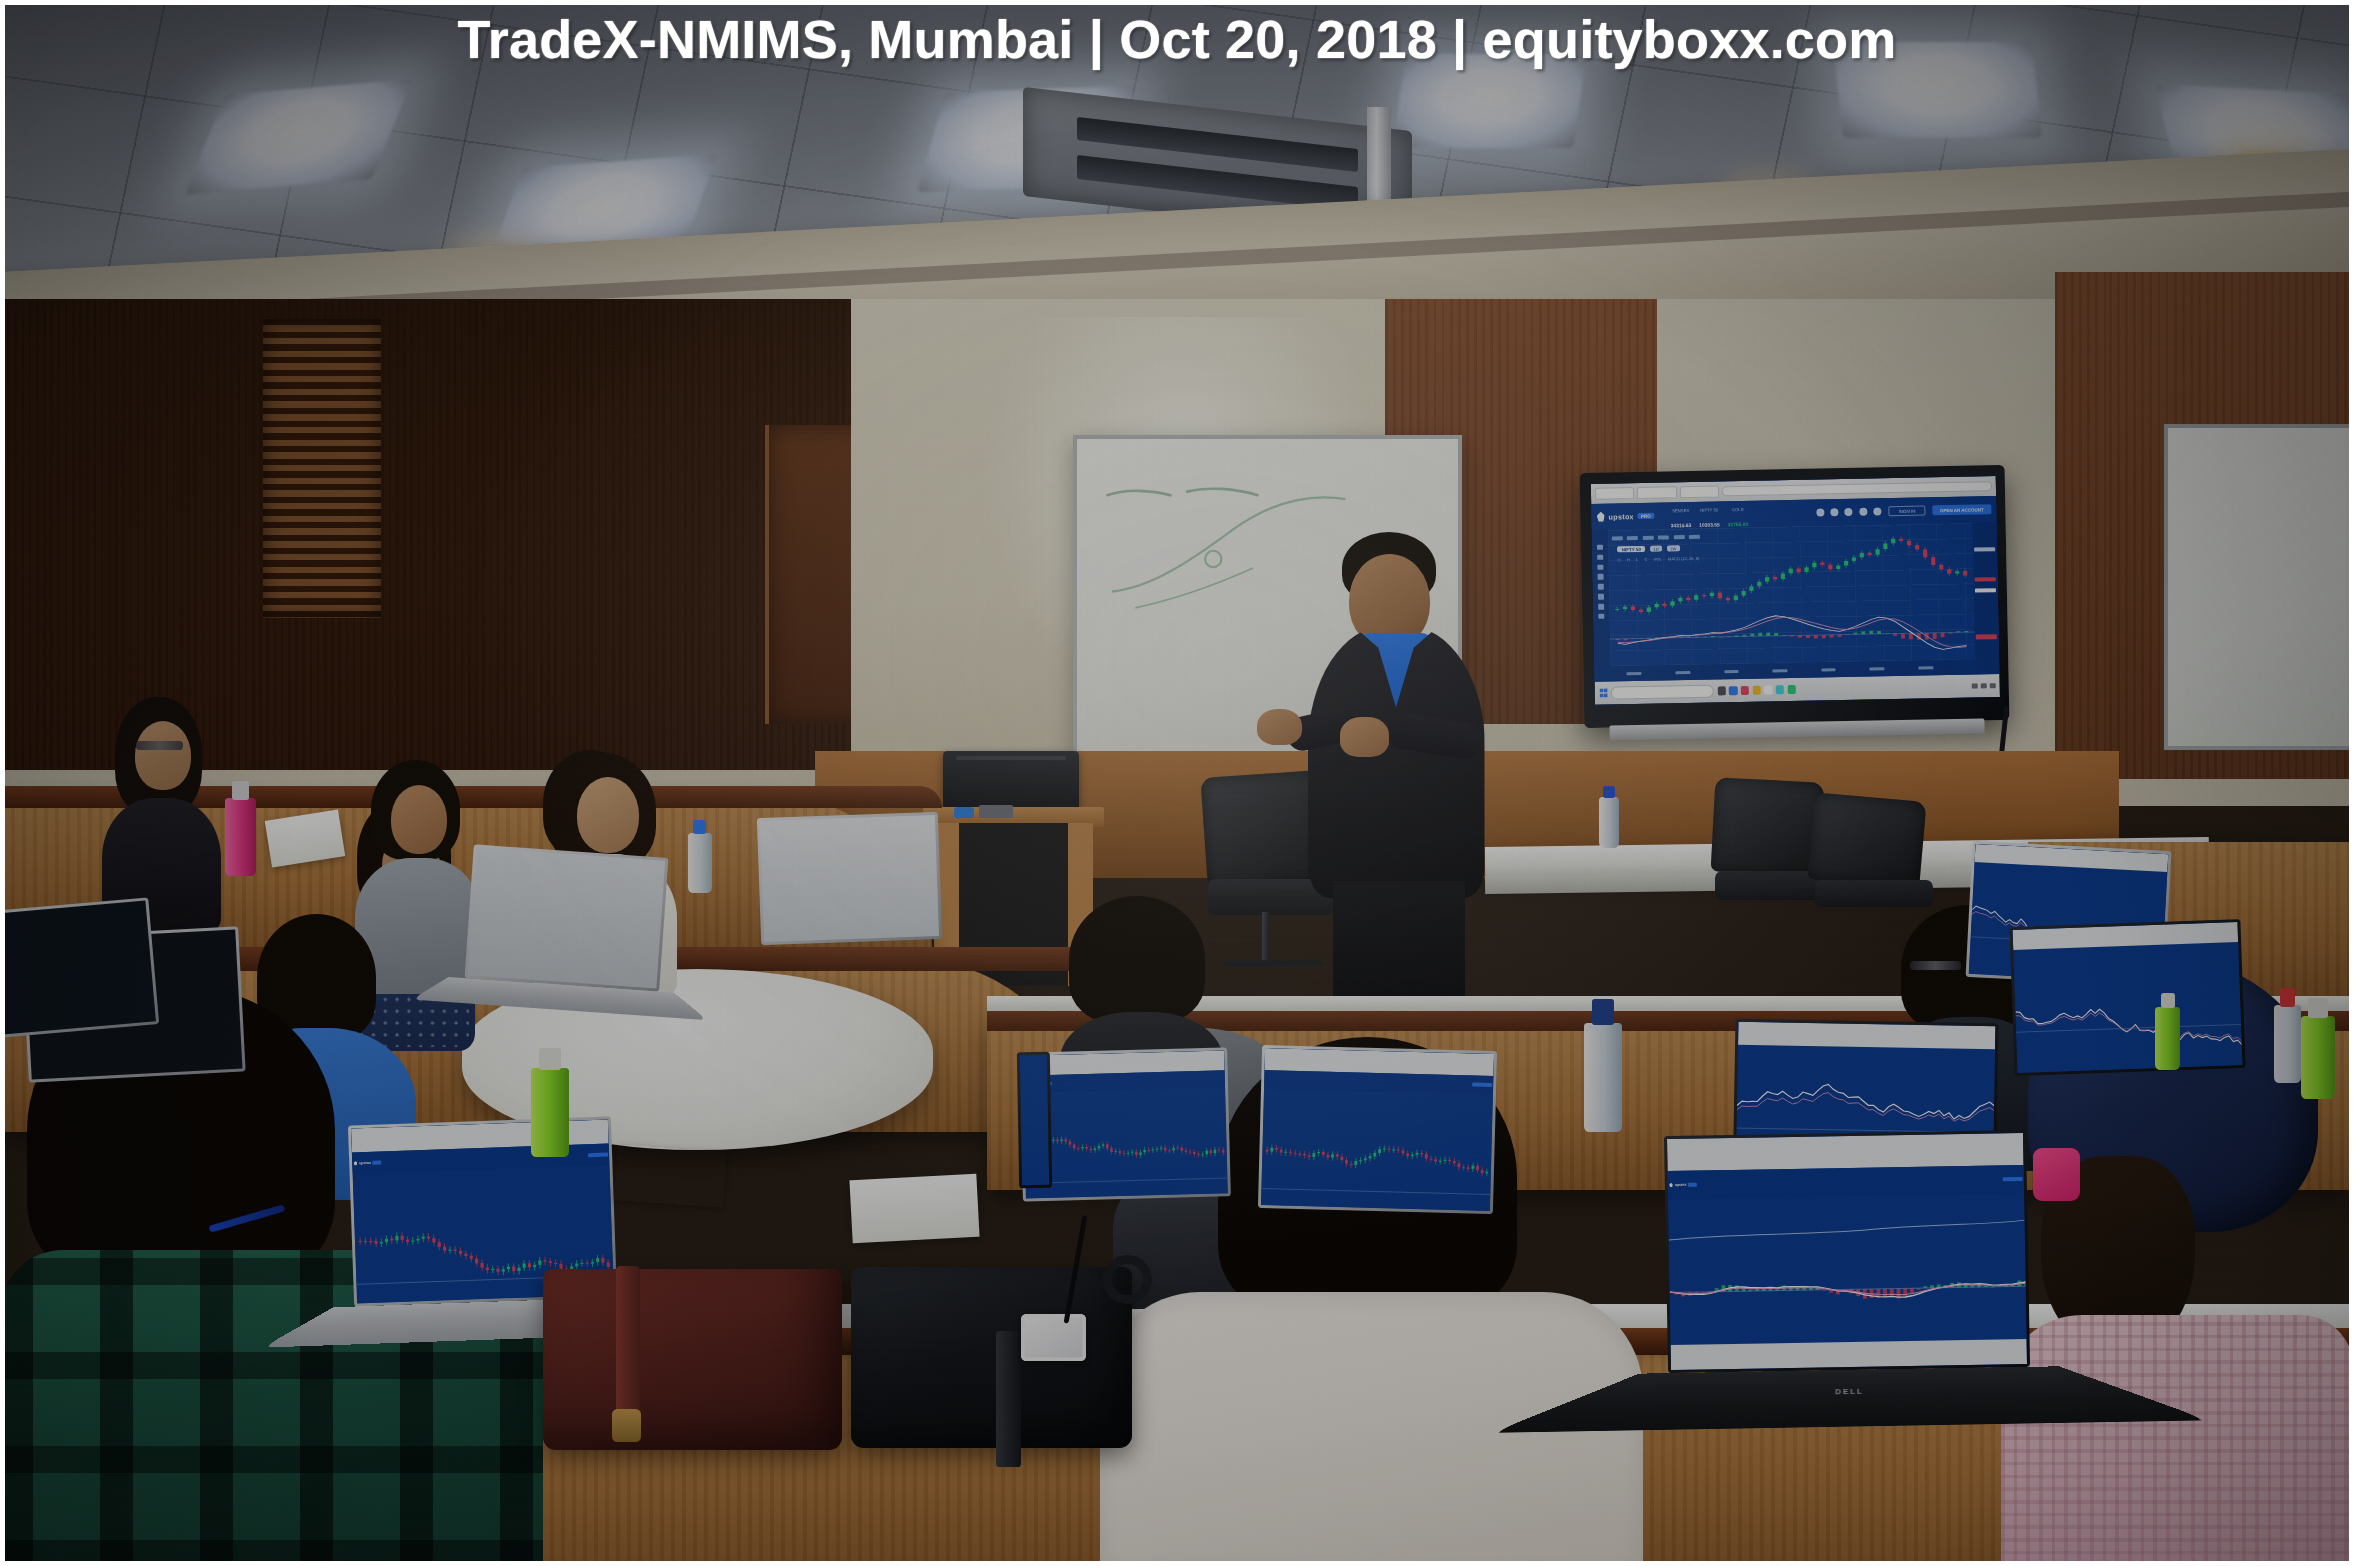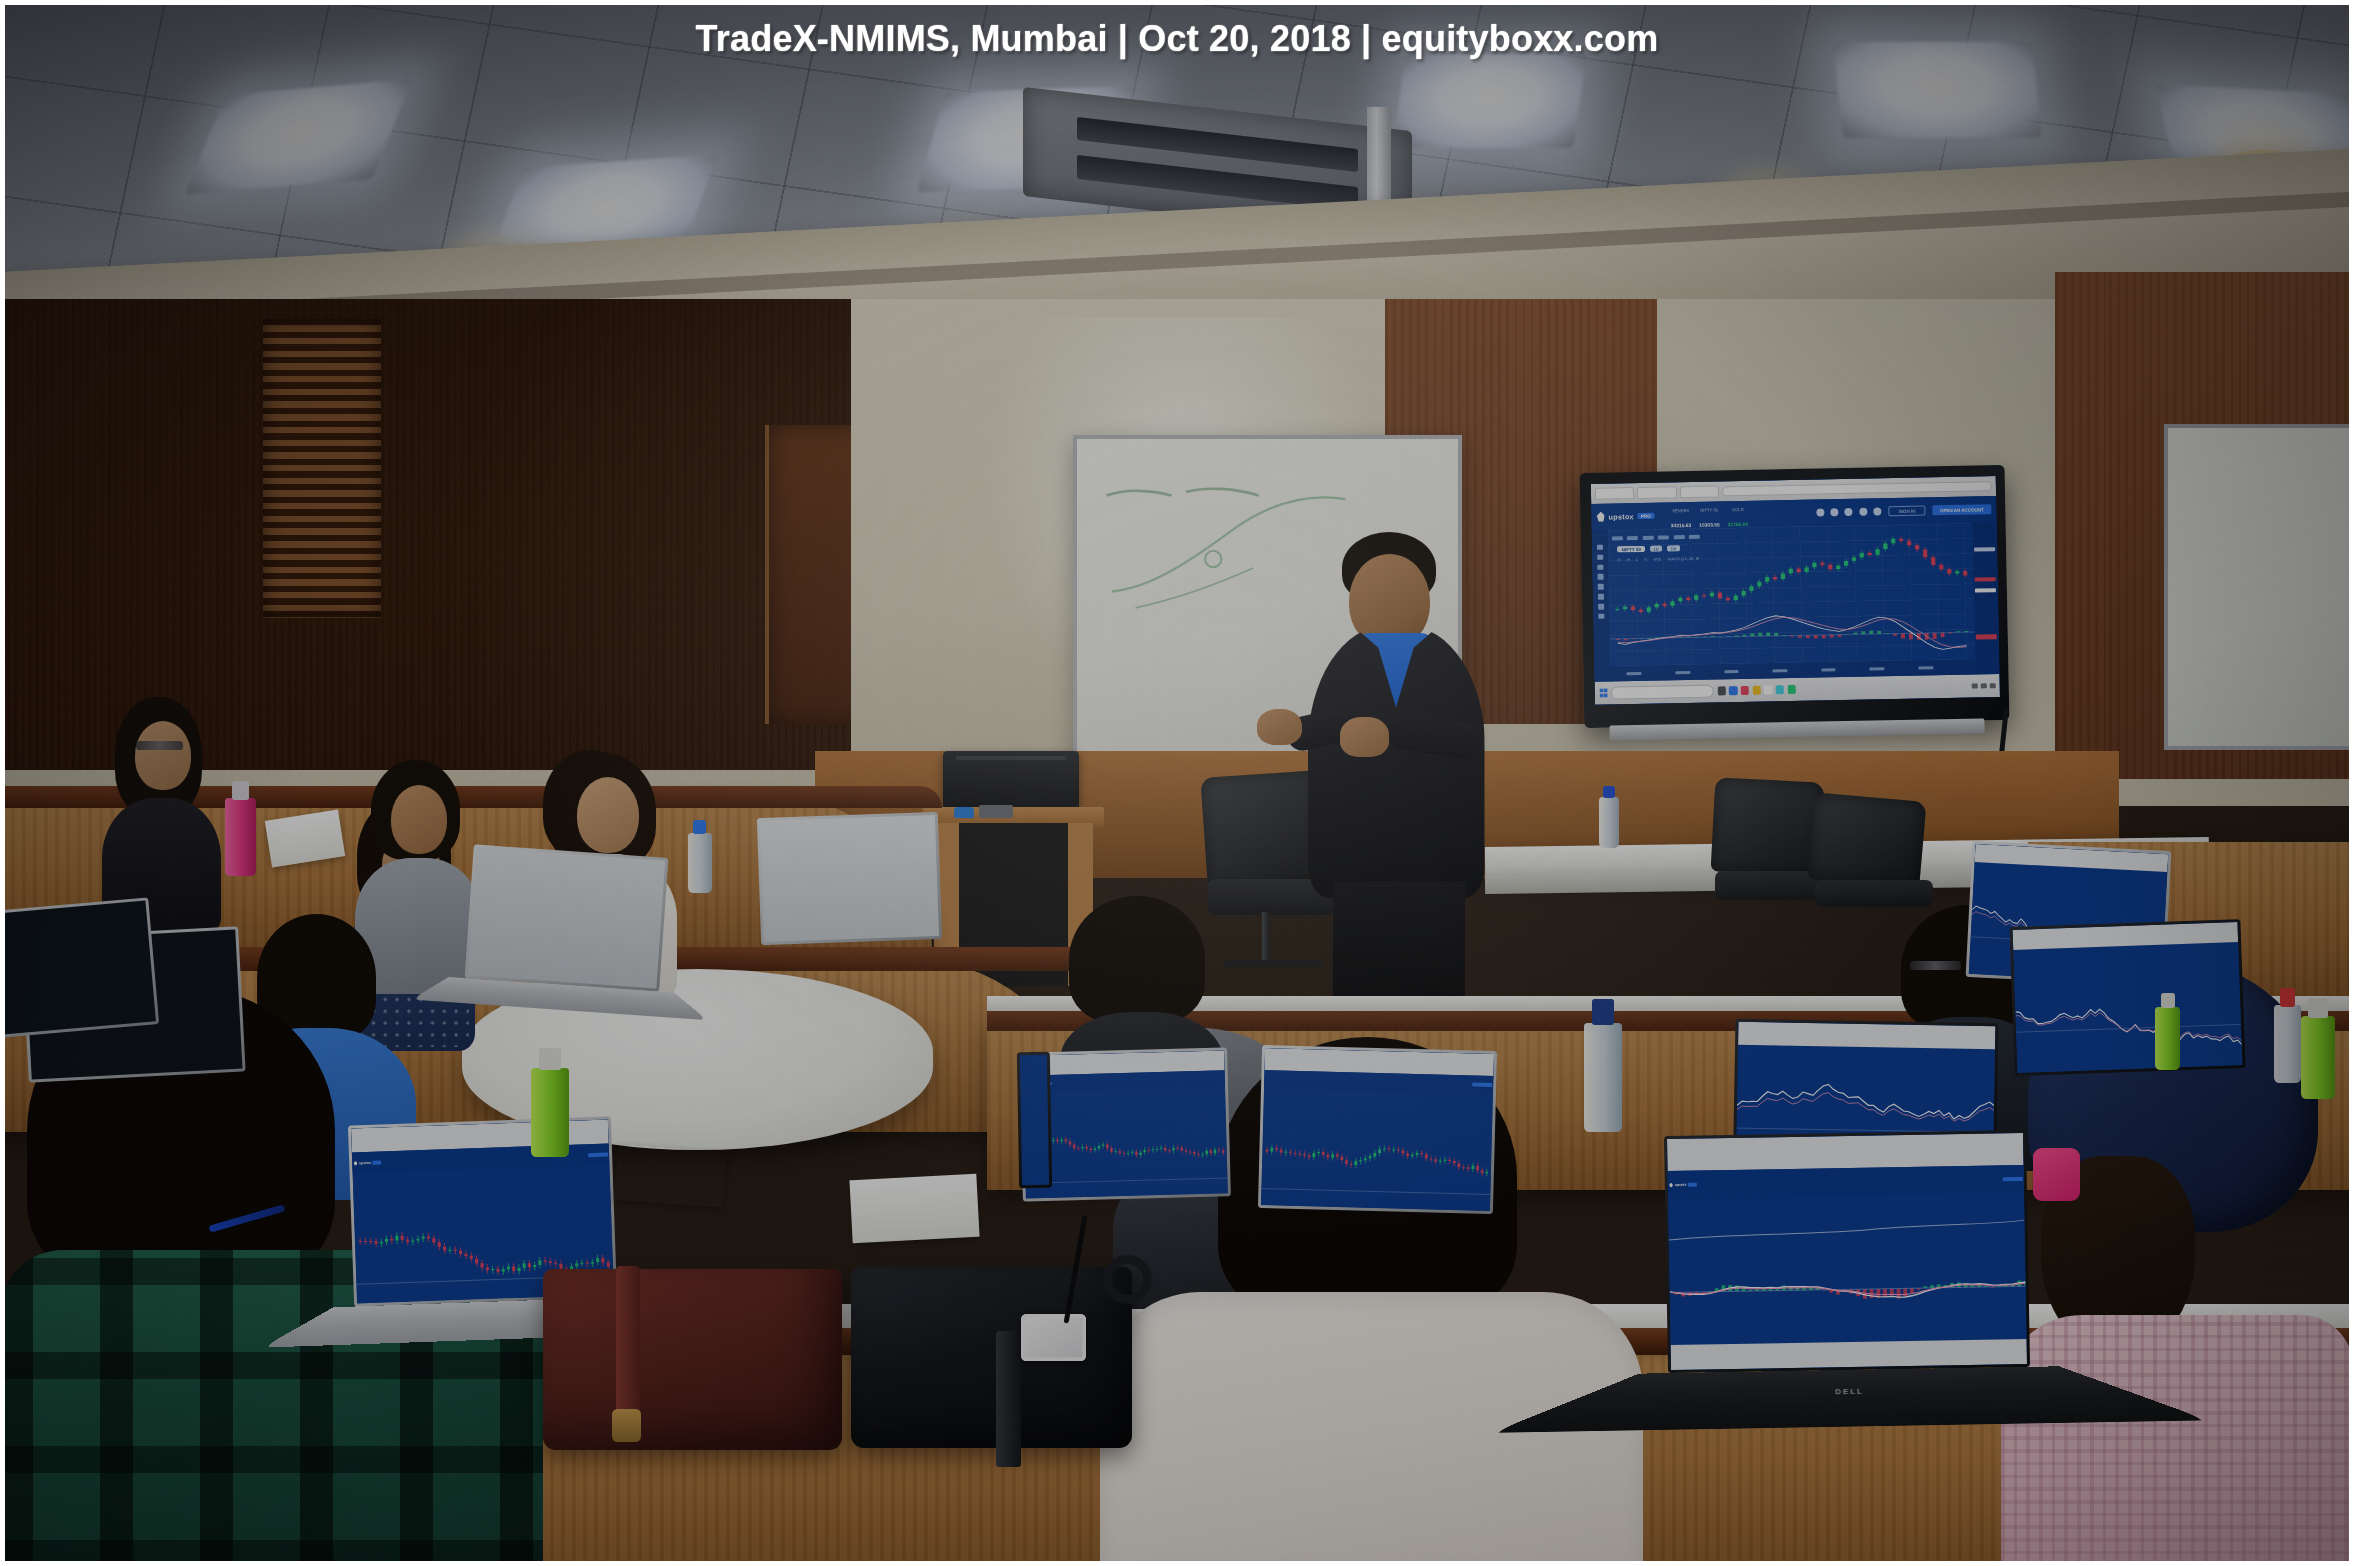--- a/index.html
+++ b/index.html
@@ -490,21 +490,21 @@
   .bag { position:absolute; border-radius:9px 9px 12.7px 12.7px; }
 
   
   #title-bar {
     position:absolute; left:0; top:0; width:2354px; height:78px;
     display:flex; align-items:center; justify-content:center;
     pointer-events:none;
   }
   #title-text {
     color:#ffffff;
-    font-size:36px;
+    font-size:54px;
     font-weight:bold;
     letter-spacing:0.2px;
     text-shadow:
       0 0 1.8px rgba(255,255,255,.85),
       1.8px 1.8px 3.6px rgba(0,0,0,.55),
       -0.9px -0.9px 1.8px rgba(0,0,0,.35);
     white-space:nowrap;
   }
 
   

